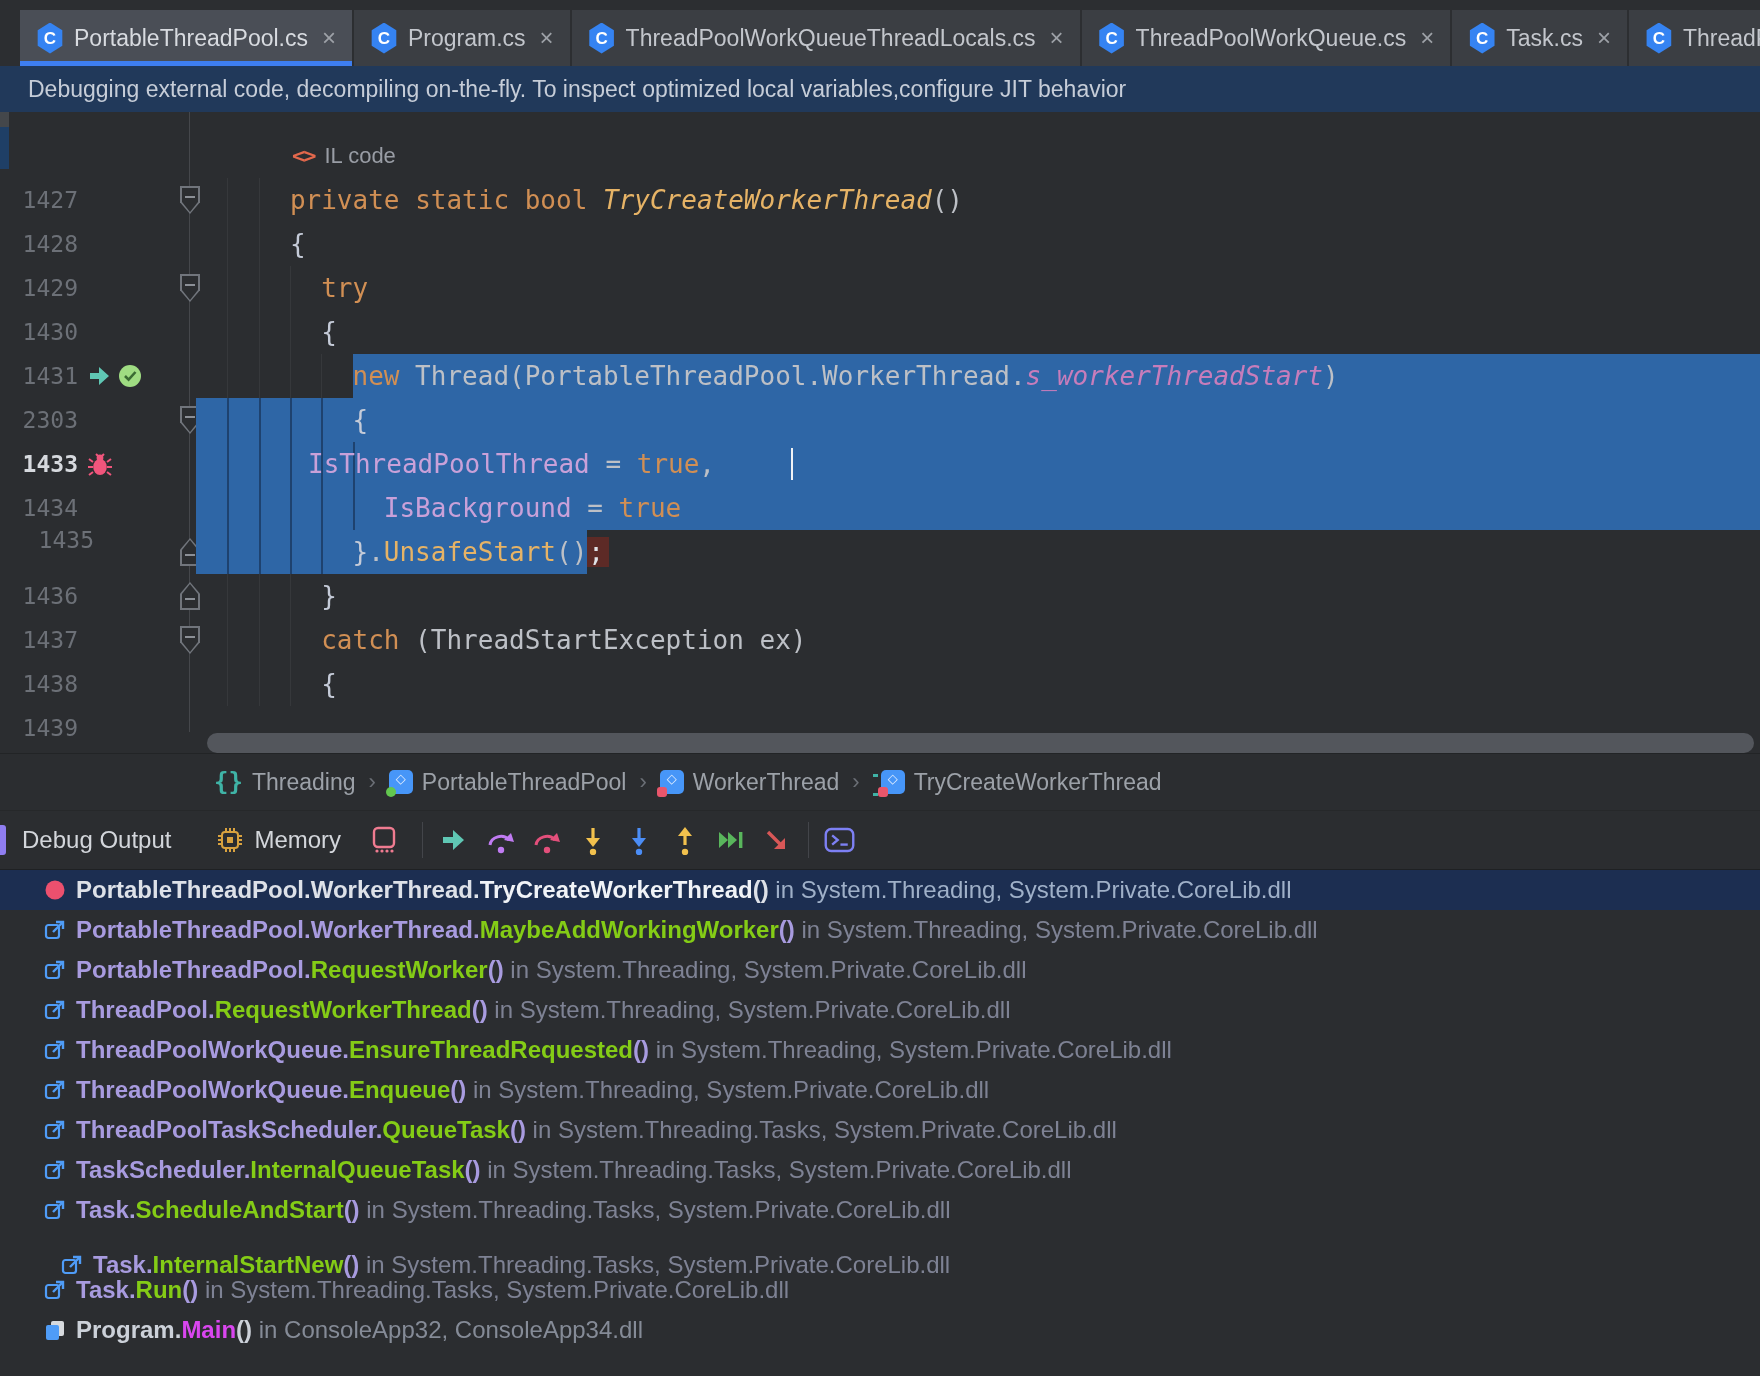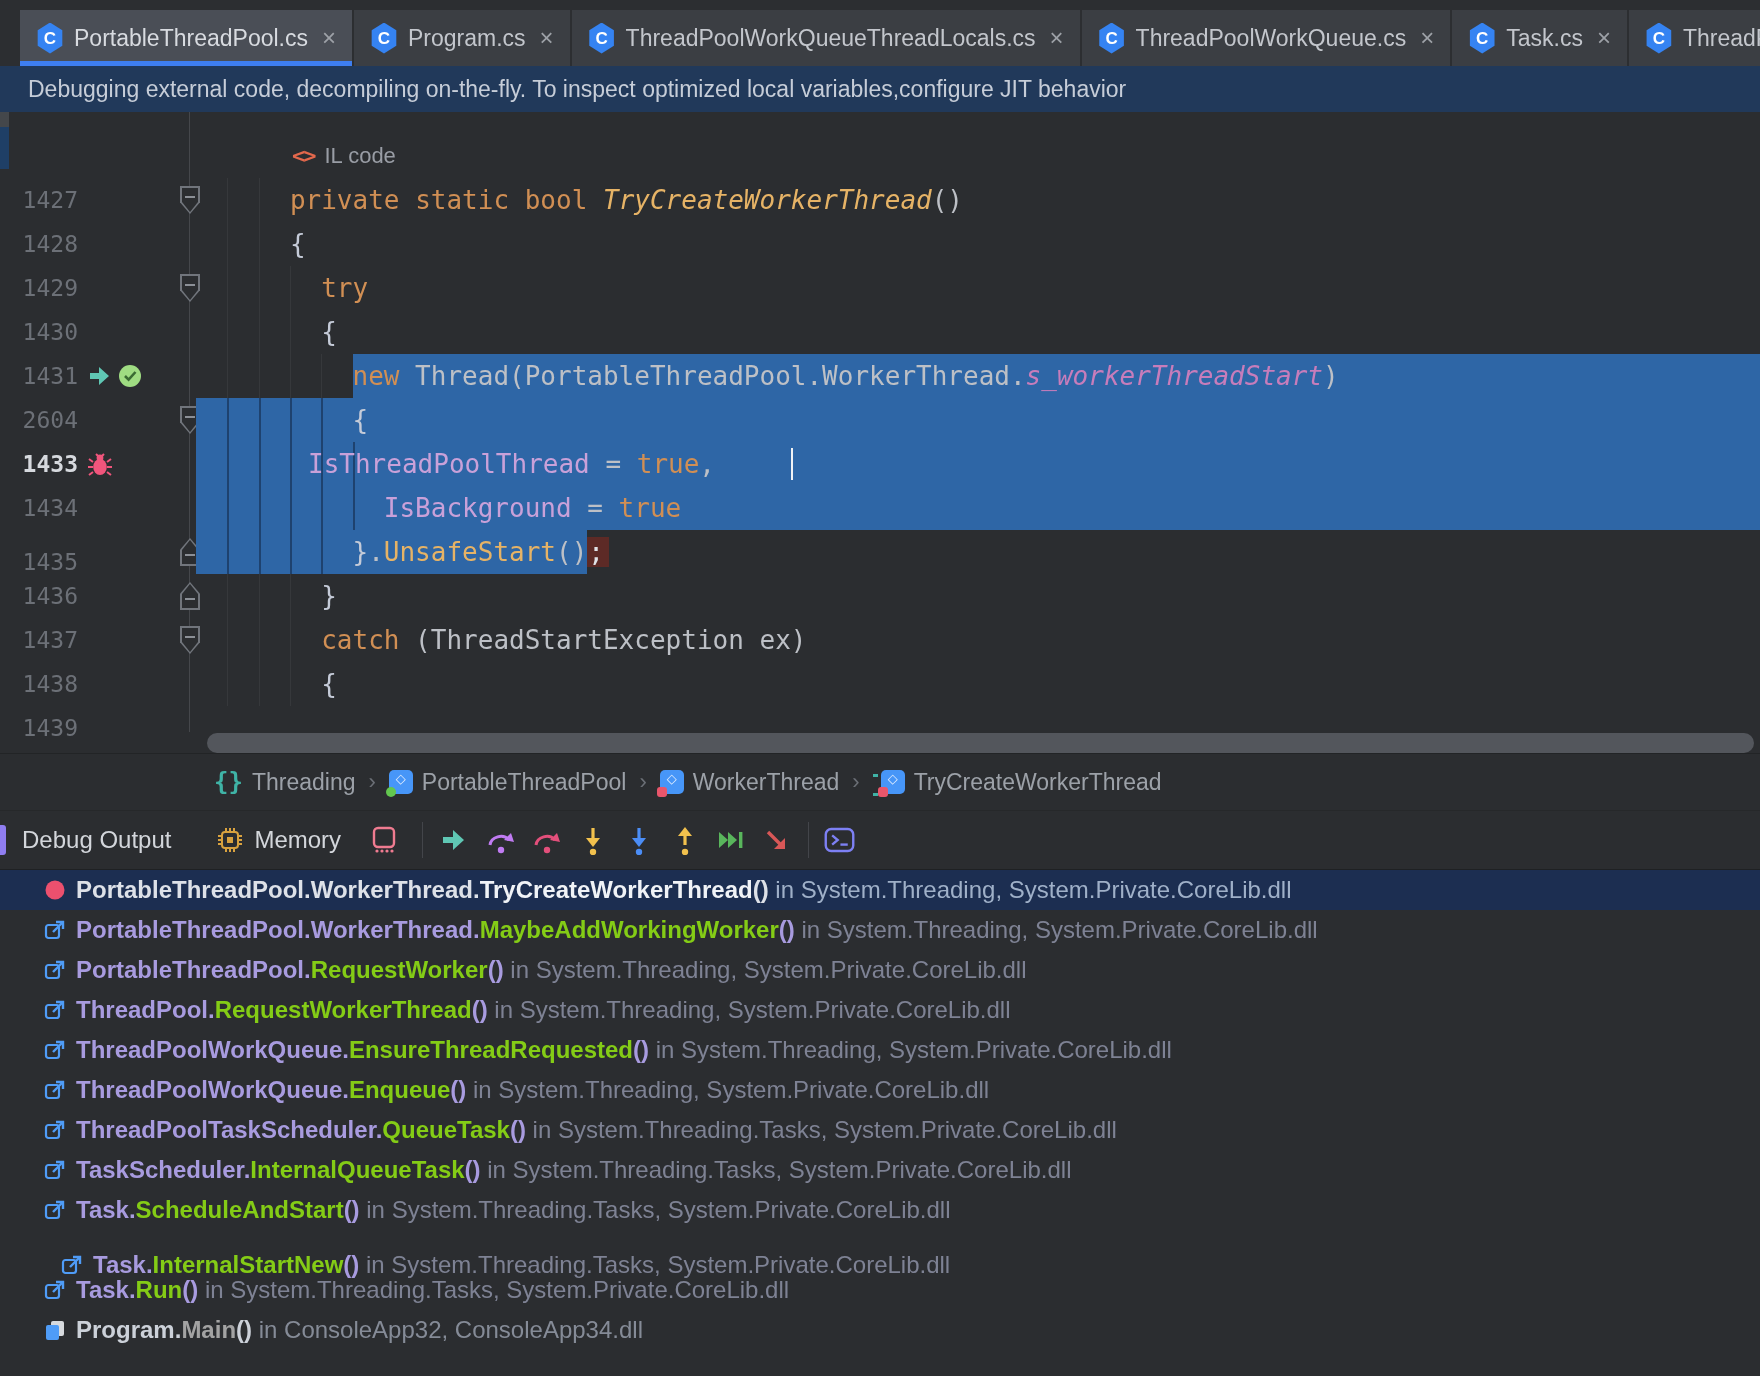--- a/index.html
+++ b/index.html
@@ -74,21 +74,21 @@
   .vsep{width:1px;height:36px;background:#43454a;}
   .tbi{width:33px;height:33px;display:flex;align-items:center;justify-content:center;}
   
   .stack{position:absolute;left:0;top:870px;width:1760px;height:506px;background:#2b2d30;}
   .srow{position:absolute;left:0;width:1760px;height:40px;display:flex;align-items:center;font-size:24px;white-space:nowrap;}
   .srow.selected{background:#1c2e51;}
   .srow .sicon{position:absolute;left:44px;width:22px;height:22px;display:flex;align-items:center;justify-content:center;}
   .srow .txt{margin-left:76px;}
   .srow .pfx,.srow .args{color:#a89bdf;font-weight:bold;} .srow b{color:#84cc16;font-weight:700;}
   .srow.first .pfx,.srow.first .args{color:#dde1e8;} .srow.first b{color:#f0f3f7;}
-  .srow.user .pfx,.srow.user .args{color:#ccd1d9;} .srow.user b{color:#a3a3a3;}
+  .srow.user .pfx,.srow.user .args{color:#ccd1d9;} .srow.user b{color:#d946ef;}
   .srow .loc{color:#7e8294;} .srow.first .loc{color:#9fb0c8;} .srow.user .loc{color:#858b97;}
 </style>
 </head>
 <body>
 
 <div class="app">
 
   <div class="tabbar">
       <div class="tab active">
         <span class="cshex">C</span>
@@ -179,21 +179,21 @@
             <path d="M8 13l3.6 3.6L18.5 9" stroke="#3a6b33" stroke-width="2.6" fill="none"></path>
           </svg></div>
         <div class="crow" style="top: 242px;">
           <div class="sel" style="left: 156.5px; right: 0px;"></div>
           <div class="guide" style="left: 31.3px;"></div>
           <div class="guide" style="left: 62.6px;"></div>
           <div class="guide" style="left: 93.9px;"></div>
           <div class="guide" style="left: 125.2px;"></div>
           <pre class="ct" style="padding-left: 156.5px;"><span class="tk-kw">new</span><span class="tk-pl"> Thread(PortableThreadPool.WorkerThread.</span><span class="tk-sf">s_workerThreadStart</span><span class="tk-pl">)</span></pre>
         </div>
-        <div class="lnum" style="top: 286px;">2604</div>
+        <div class="lnum" style="top: 286px;">2303</div>
         <div class="fold down" style="top: 294px;">
           <div class="o"></div>
           <div class="i"></div>
           <div class="m"></div>
         </div>
         <div class="crow" style="top: 286px;">
           <div class="sel" style="left: 0px; right: 0px;"></div>
           <div class="guide dk" style="left: 31.3px;"></div>
           <div class="guide dk" style="left: 62.6px;"></div>
           <div class="guide dk" style="left: 93.9px;"></div>
@@ -223,21 +223,21 @@
         <div class="lnum" style="top: 374px;">1434</div>
         <div class="crow" style="top: 374px;">
           <div class="sel" style="left: 0px; right: 0px;"></div>
           <div class="guide dk" style="left: 31.3px;"></div>
           <div class="guide dk" style="left: 62.6px;"></div>
           <div class="guide dk" style="left: 93.9px;"></div>
           <div class="guide dk" style="left: 125.2px;"></div>
           <div class="guide dk" style="left: 156.5px;"></div>
           <pre class="ct" style="padding-left: 187.8px;"><span class="tk-fd">IsBackground</span><span class="tk-pl"> = </span><span class="tk-kw">true</span></pre>
         </div>
-        <div class="lnum" style="top: 428px;">1435</div>
+        <div class="lnum" style="top: 406px; margin-left: 16px;">1435</div>
         <div class="fold up" style="top: 426px;">
           <div class="o"></div>
           <div class="i"></div>
           <div class="m"></div>
         </div>
         <div class="crow" style="top: 418px;">
           <div class="sel" style="left: 0px; width: 391.25px;"></div>
           <div class="guide dk" style="left: 31.3px;"></div>
           <div class="guide dk" style="left: 62.6px;"></div>
           <div class="guide dk" style="left: 93.9px;"></div>

